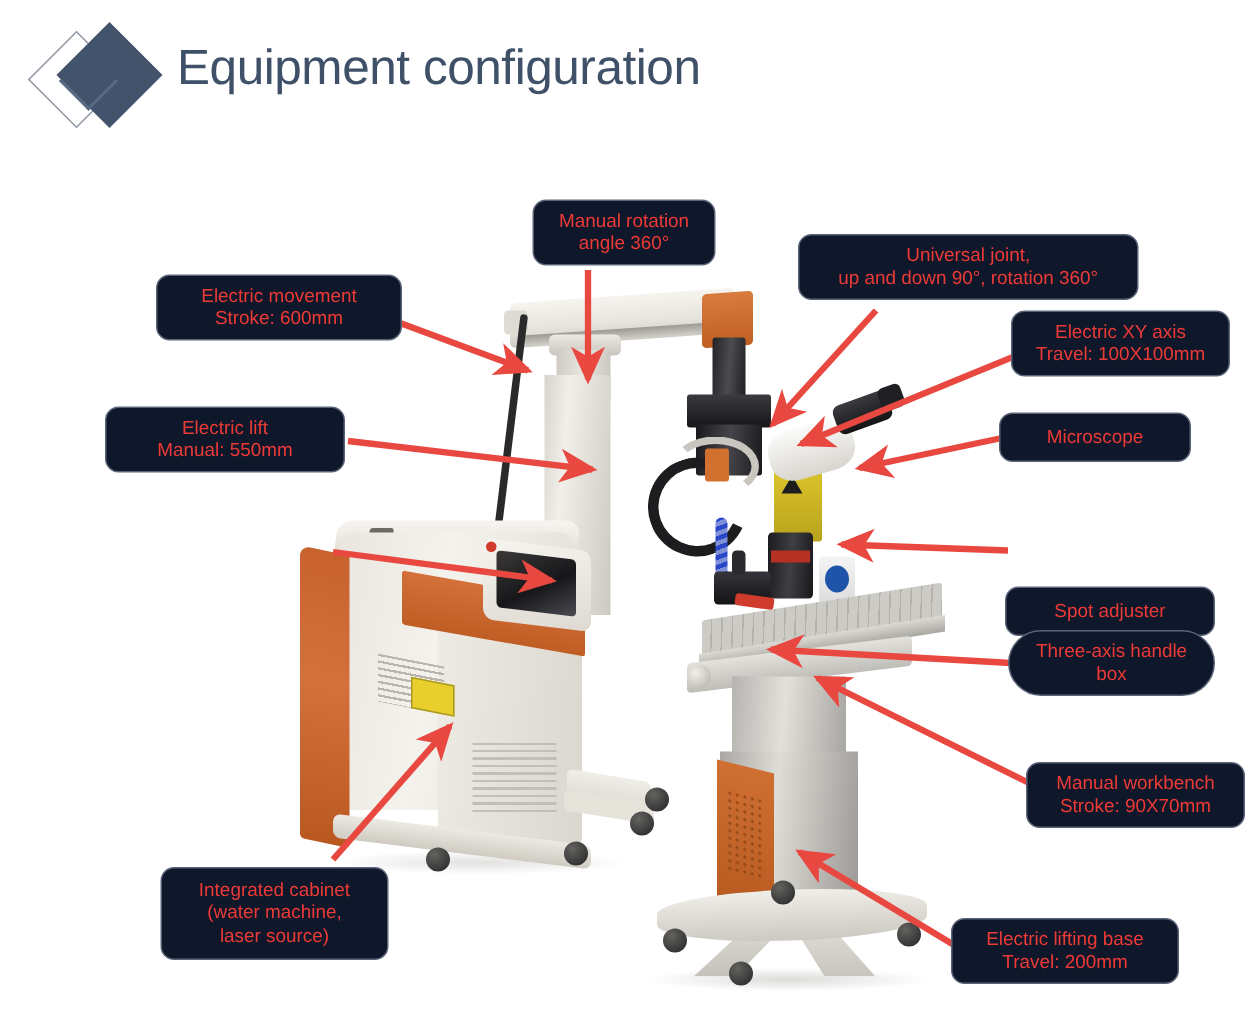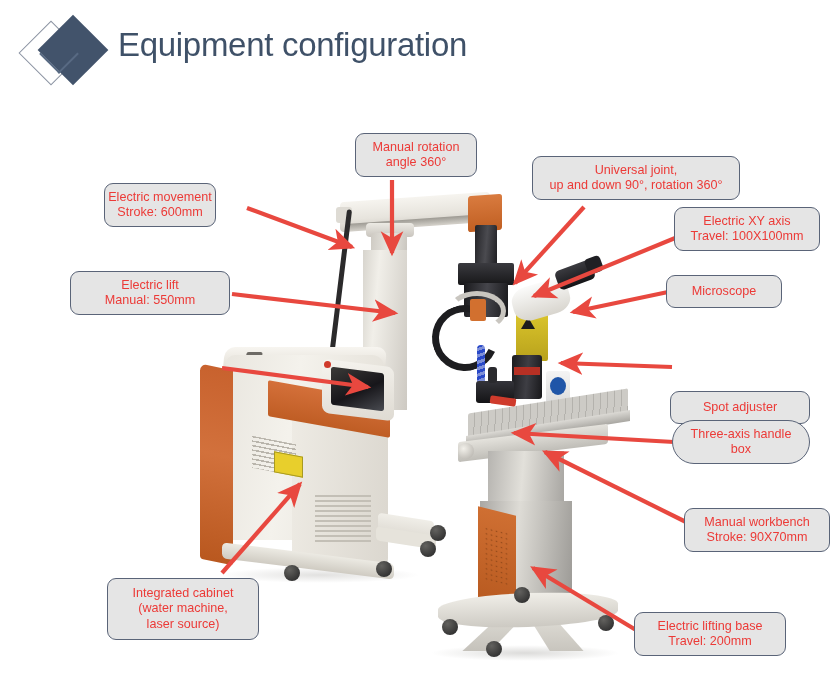--- a/index.html
+++ b/index.html
@@ -61,21 +61,21 @@
     letter-spacing: -0.3px;
     white-space: nowrap;
   }
 
   
   .callout {
     position: absolute;
     box-sizing: border-box;
     border: 1.3px solid #5a6478;
     border-radius: 9px;
-    background: #e5e5e5;
+    background: #0f172a;
     color: #ec3a37;
     font-size: 12.6px;
     line-height: 15.5px;
     text-align: center;
     display: flex;
     align-items: center;
     justify-content: center;
     padding: 2px 5px;
     z-index: 40;
   }
@@ -524,21 +524,21 @@
       <line x1="584" y1="207" x2="515" y2="283"></line>
       <line x1="680" y1="236" x2="534" y2="296"></line>
       <line x1="668" y1="292" x2="573" y2="312"></line>
       <line x1="672" y1="367" x2="561" y2="363"></line>
       <line x1="674" y1="442" x2="514" y2="433"></line>
       <line x1="686" y1="522" x2="545" y2="452"></line>
       <line x1="636" y1="630" x2="533" y2="568"></line>
     </g>
   </svg>
 
-  <div class="callout" style="left:104px; top:183px; width:112px; height:44px;">
+  <div class="callout" style="left:104px; top:183px; width:164px; height:44px;">
     <div>
       <span>Electric movement</span>
       <span>Stroke: 600mm</span>
     </div>
   </div>
 
   <div class="callout" style="left:70px; top:271px; width:160px; height:44px;">
     <div>
       <span>Electric lift</span>
       <span>Manual: 550mm</span>
@@ -554,35 +554,35 @@
     </div>
   </div>
 
   <div class="callout" style="left:355px; top:133px; width:122px; height:44px;">
     <div>
       <span>Manual rotation</span>
       <span>angle 360°</span>
     </div>
   </div>
 
-  <div class="callout" style="left:532px; top:156px; width:208px; height:44px;">
+  <div class="callout" style="left:532px; top:156px; width:227px; height:44px;">
     <div>
       <span>Universal joint,</span>
       <span>up and down 90°, rotation 360°</span>
     </div>
   </div>
 
   <div class="callout" style="left:674px; top:207px; width:146px; height:44px;">
     <div>
       <span>Electric XY axis</span>
       <span>Travel: 100X100mm</span>
     </div>
   </div>
 
-  <div class="callout" style="left:666px; top:275px; width:116px; height:33px;">
+  <div class="callout" style="left:666px; top:275px; width:128px; height:33px;">
     <div>
       <span>Microscope</span>
     </div>
   </div>
 
   <div class="callout" style="left:670px; top:350px; width:140px; height:33px;margin-top:41px;">
     <div>
       <span>Spot adjuster</span>
     </div>
   </div>

